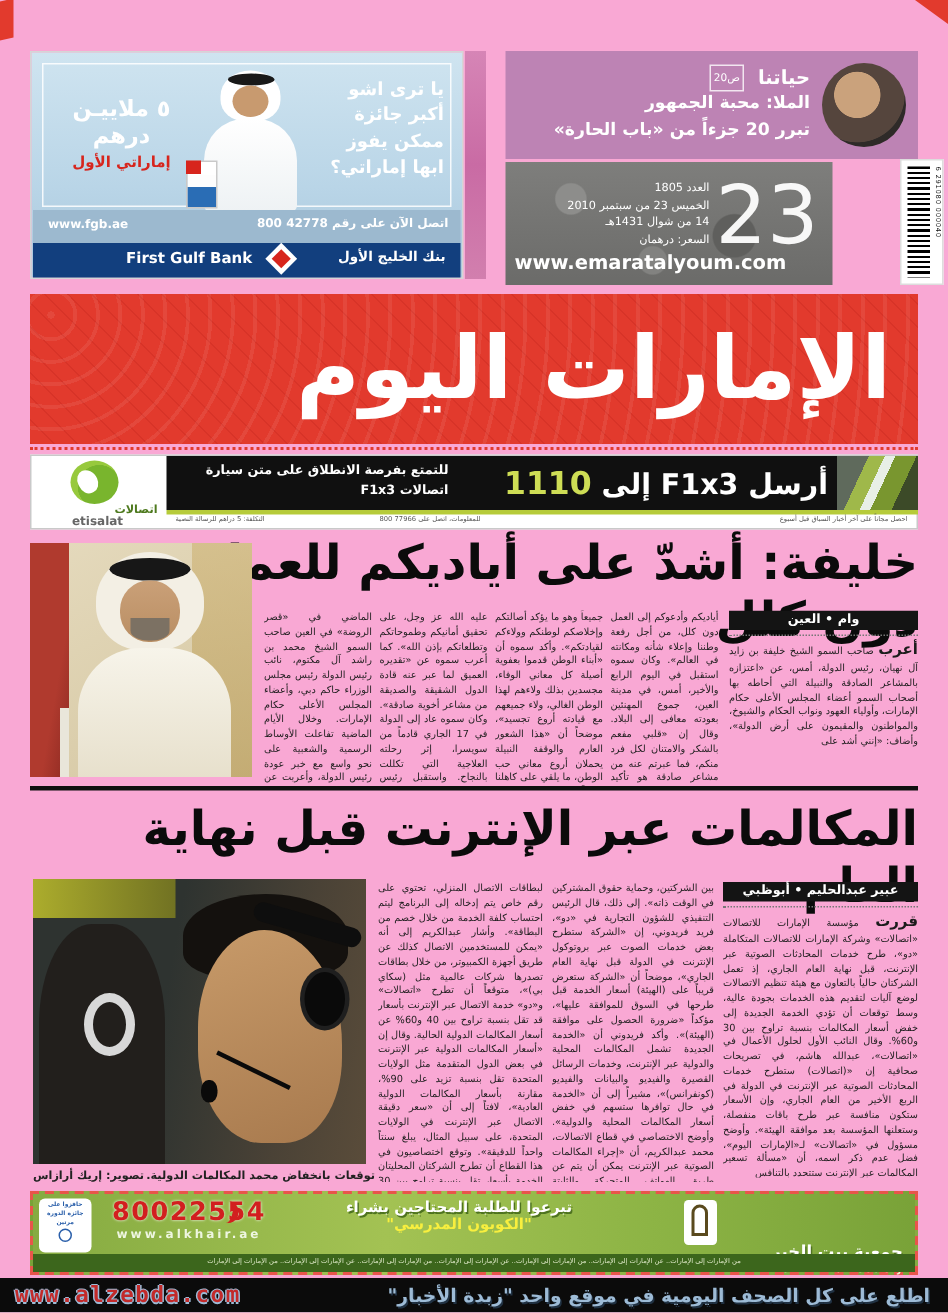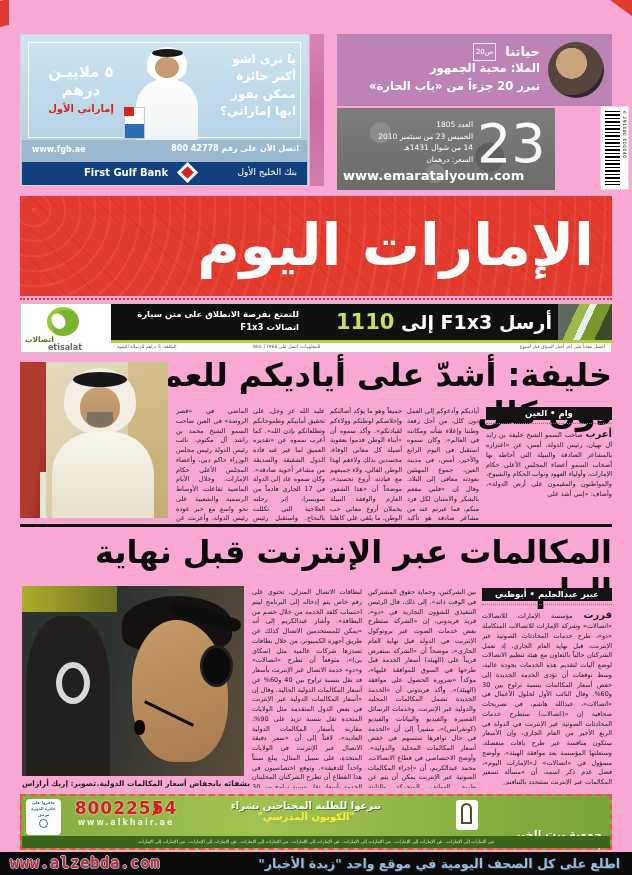--- a/index.html
+++ b/index.html
@@ -27,21 +27,21 @@
   .fgb-prize .p1 { font-size:15px; display:block; }
   .fgb-prize .p2 { font-size:15px; display:block; }
   .fgb-tag { left:12px; top:68px; width:96px; text-align:center; color:#d7251d; font-weight:bold; font-size:10px; }
   .fgb-band { left:1px; top:105px; width:285px; height:22px; background:#9cb9cf; }
   .fgb-call { right:8px; top:4px; font-size:8px; color:#fff; font-weight:bold; direction:rtl; }
   .fgb-web { left:10px; top:5px; font-size:8px; color:#fff; font-weight:bold; }
   .fgb-foot { left:1px; top:127px; width:285px; height:23px; background:#123f7e; }
   .fgb-bank-en { left:62px; top:5px; font-size:10px; color:#fff; font-weight:bold; }
   .fgb-diamond { left:158px; top:3px; width:15px; height:15px; background:#fff; transform:rotate(45deg); }
   .fgb-diamond i { position:absolute; left:3px; top:3px; width:9px; height:9px; background:#d7251d; display:block; }
-  .fgb-bank-ar { right:10px; top:5px; font-size:9px; color:#fff; font-weight:normal; direction:rtl; }
+  .fgb-bank-ar { right:10px; top:5px; font-size:9px; color:#fff; font-weight:bold; direction:rtl; }
 
   
   .bleed { left:310px; top:34px; width:14px; height:152px; background:linear-gradient(180deg,#d685b6 0%,#c96ba4 50%,#d27fae 100%); }
 
   
   .haya { left:337px; top:34px; width:275px; height:72px; background:#bd83b4; }
   .haya-circle { right:8px; top:8px; width:56px; height:56px; border-radius:50%; background:radial-gradient(circle at 42% 38%, #caa27c 0 32%, #55453d 33% 66%, #2e2a28 67%); }
   .haya-head { right:72px; top:7px; width:190px; text-align:right; color:#fff; direction:rtl; }
   .haya-section { font-size:13px; font-weight:bold; }
   .haya-ptag { font-size:7px; border:1px solid rgba(255,255,255,.8); padding:4px 2px; margin-right:4px; vertical-align:2px; }
@@ -66,21 +66,21 @@
   .masthead { left:20px; top:196px; width:592px; height:100px; background:#e23a2d;
     background-image:repeating-radial-gradient(circle at 14px 14px, rgba(255,255,255,.07) 0 2.5px, transparent 2.5px 15px),
                      repeating-linear-gradient(45deg, rgba(180,28,22,.22) 0 1px, transparent 1px 11px); }
   .masthead-title { right:18px; top:-2px; line-height:102px; font-size:58px; font-weight:bold; color:#fff; direction:rtl; white-space:nowrap; }
   .red-dotted { left:20px; top:298px; width:592px; height:0; border-top:2px dotted #e13a2e; }
 
   
   .ban { left:20px; top:303px; width:592px; height:50px; background:#fff; border:1px solid #c9c9c9; }
   .ban-disc { left:26px; top:3px; width:32px; height:29px; border-radius:50%; background:radial-gradient(circle at 60% 60%, #79b52d 0 55%, #97c93d 56%); }
   .ban-disc i { position:absolute; left:5px; top:6px; width:13px; height:16px; background:#fff; border-radius:50% 60% 50% 50%; transform:rotate(-25deg); display:block; }
-  .ban-logo-ar { left:4px; top:31px; width:80px; text-align:left; font-size:7.5px; color:#4e7a1f; font-weight:bold; direction:rtl; }
+  .ban-logo-ar { left:4px; top:31px; width:80px; text-align:right; font-size:7.5px; color:#4e7a1f; font-weight:bold; direction:rtl; }
   .ban-logo-en { left:4px; top:39px; width:80px; text-align:center; font-size:8px; color:#666; font-weight:bold; }
   .ban-bar { left:90px; top:0; width:501px; height:36px; background:#101010; }
   .ban-car { right:0; top:0; width:54px; height:36px; background:linear-gradient(115deg,#5f6a5c 0 30%,#9fb84a 30% 45%,#e8efe6 45% 55%,#79962f 55% 75%,#3c4a28 75%); }
   .ban-big { right:60px; top:0; line-height:36px; direction:rtl; color:#fff; font-weight:bold; font-size:19px; white-space:nowrap; }
   .ban-big .num { color:#cedd55; font-size:21px;margin-left:26px; }
   .ban-big .code { direction:ltr; unicode-bidi:bidi-override; }
   .ban-promo { left:10px; top:4px; width:178px; text-align:right; color:#fff; font-size:8.5px; font-weight:bold; line-height:1.55; direction:rtl; }
   .ban-promo span { display:block; }
   .ban-green { left:90px; top:36px; width:501px; height:3px; background:#b6cb3a; }
   .ban-tiny { top:40px; font-size:4.5px; color:#555; direction:rtl; }
@@ -290,21 +290,21 @@
     <div class="abs ph2-left"></div>
     <div class="abs ph2-lhead"></div>
     <div class="abs ph2-hair"></div>
     <div class="abs ph2-face"></div>
     <div class="abs ph2-band"></div>
     <div class="abs ph2-cup"></div>
     <div class="abs ph2-boom"></div>
     <div class="abs ph2-mic"></div>
   </div>
   <div class="abs cap">
-    <span>بشفائه بانخفاض أسعار المكالمات الدولية.</span>
+    <span>توقعات بانخفاض محمد المكالمات الدولية.</span>
     <span>تصوير: إريك أرازاس</span>
   </div>
 
   <div class="abs a2c1">
     <div class="tagbox">عبير عبدالحليم • أبوظبي</div>
     <div class="dotsep"></div>
     <p class="colp"><span class="leadword">قررت</span> <span>مؤسسة الإمارات للاتصالات «اتصالات» وشركة الإمارات للاتصالات المتكاملة «دو»، طرح خدمات المحادثات الصوتية عبر الإنترنت، قبل نهاية العام الجاري، إذ تعمل الشركتان حالياً بالتعاون مع هيئة تنظيم الاتصالات لوضع آليات لتقديم هذه الخدمات بجودة عالية، وسط توقعات أن تؤدي الخدمة الجديدة إلى خفض أسعار المكالمات بنسبة تراوح بين 30 و60%. وقال النائب الأول لحلول الأعمال في «اتصالات»، عبدالله هاشم، في تصريحات صحافية إن «(اتصالات) ستطرح خدمات المحادثات الصوتية عبر الإنترنت في الدولة في الربع الأخير من العام الجاري، وإن الأسعار ستكون منافسة عبر طرح باقات منفصلة، وستعلنها المؤسسة بعد موافقة الهيئة». وأوضح مسؤول في «اتصالات» لـ«الإمارات اليوم»، فضل عدم ذكر اسمه، أن «مسألة تسعير المكالمات عبر الإنترنت ستتحدد بالتنافس</span></p>
   </div>
   <div class="abs a2c2">
       <p class="colp">بين الشركتين، وحماية حقوق المشتركين في الوقت ذاته». إلى ذلك، قال الرئيس التنفيذي للشؤون التجارية في «دو»، فريد فريدوني، إن «الشركة ستطرح بعض خدمات الصوت عبر بروتوكول الإنترنت في الدولة قبل نهاية العام الجاري»، موضحاً أن «الشركة ستعرض قريباً على (الهيئة) أسعار الخدمة قبل طرحها في السوق للموافقة عليها»، مؤكداً «ضرورة الحصول على موافقة (الهيئة)». وأكد فريدوني أن «الخدمة الجديدة تشمل المكالمات المحلية والدولية عبر الإنترنت، وخدمات الرسائل القصيرة والفيديو والبيانات والفيديو (كونفرانس)»، مشيراً إلى أن «الخدمة في حال توافرها ستسهم في خفض أسعار المكالمات المحلية والدولية». وأوضح الاختصاصي في قطاع الاتصالات، محمد عبدالكريم، أن «إجراء المكالمات الصوتية عبر الإنترنت يمكن أن يتم عن طريق الهواتف المتحركة والثابتة والكمبيوتر»، مبيناً أن «هناك آليات عدة يمكن عن طريقها إجراء الاتصال، من بينها برنامج خاص على الهاتف المتحرك أو الثابت، واستخدام بطاقات مخصصة للاتصال عبر الإنترنت، مشابهة</p>

